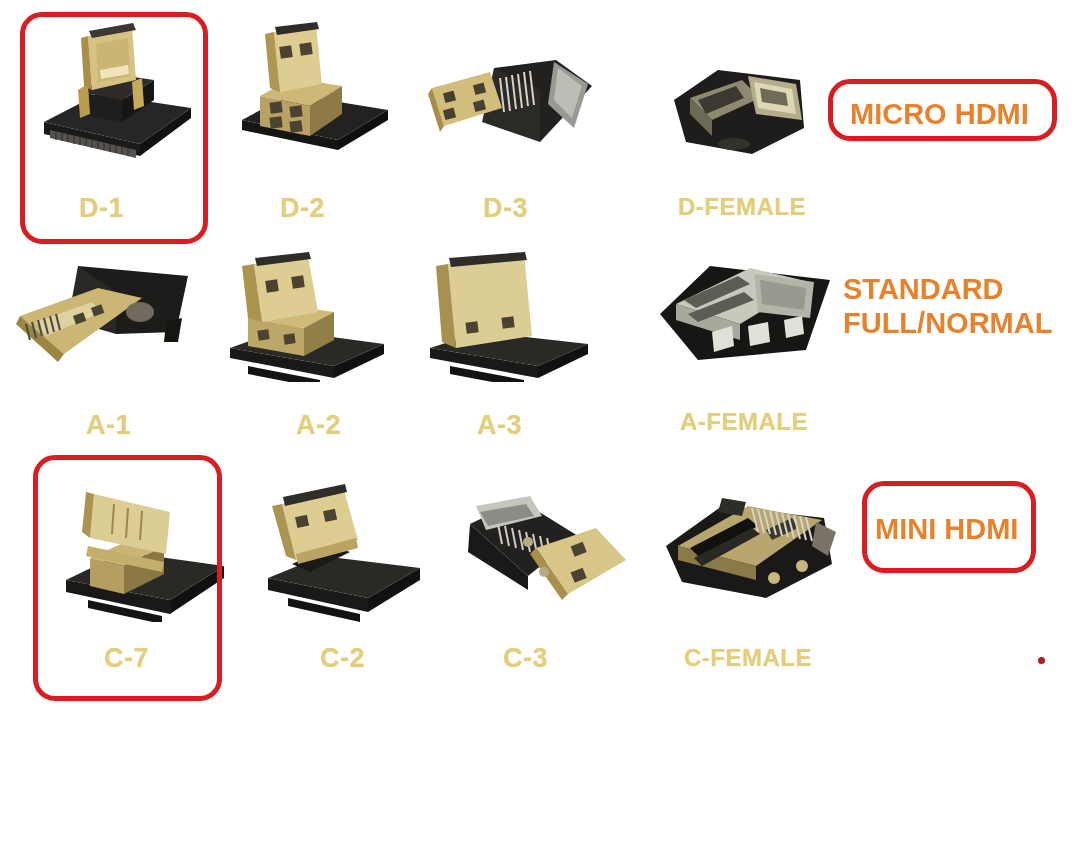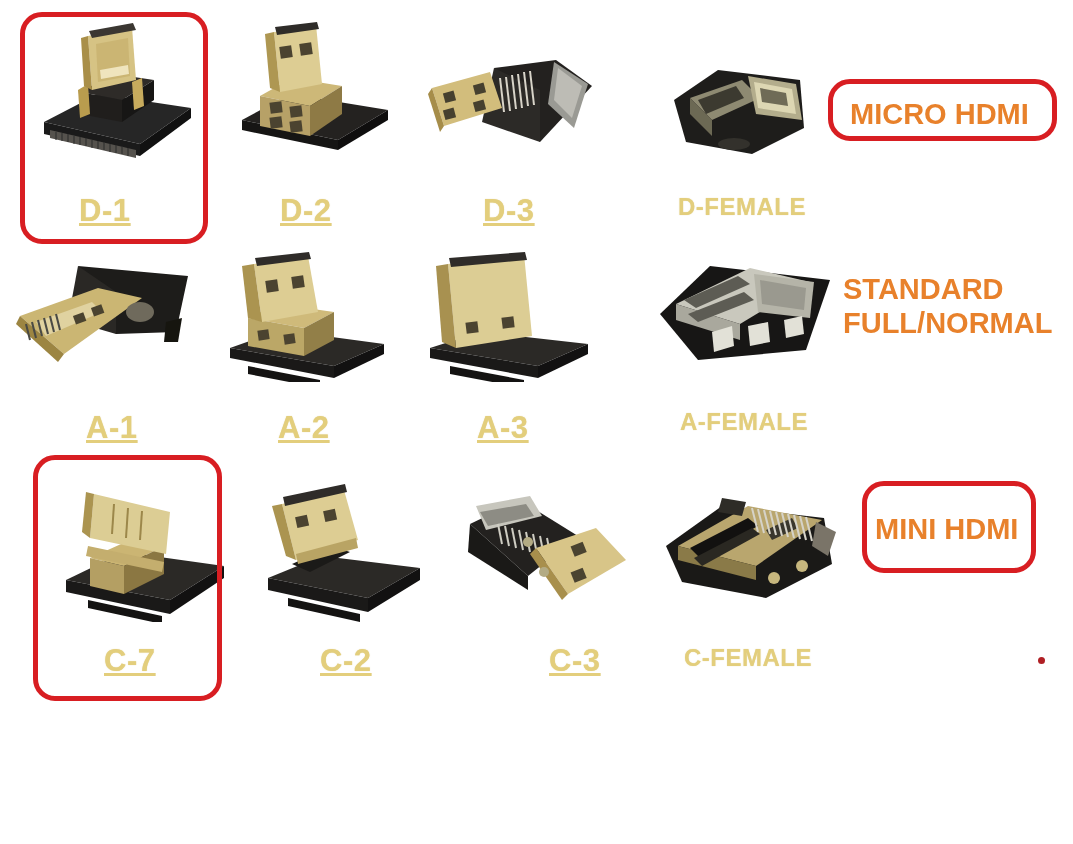--- a/index.html
+++ b/index.html
@@ -30,21 +30,21 @@
   
   .part-label {
     position: absolute;
     color: #e3ce7c;
     font-weight: bold;
     font-family: "Liberation Sans", sans-serif;
     letter-spacing: 0.5px;
     white-space: nowrap;
     text-shadow: 0 0 1px rgba(200,175,80,0.55);
   }
-  .part-label.small-id { font-size: 31px; text-decoration: underline; }
+  .part-label.small-id { font-size: 27px; }
   .part-label.female  { font-size: 24px; }
 
   .cat-label {
     position: absolute;
     color: #e8812b;
     font-weight: bold;
     font-size: 29px;
     font-family: "Liberation Sans", sans-serif;
     line-height: 34px;
     white-space: nowrap;
@@ -218,21 +218,21 @@
       <rect x="36" y="78" width="11" height="10" fill="#4b4330" transform="rotate(-8 41 83)"></rect>
       <rect x="62" y="82" width="11" height="10" fill="#4b4330" transform="rotate(-8 67 87)"></rect>
 
       <polygon points="32,12 86,4 96,60 40,70" fill="#ddcd93"></polygon>
       <polygon points="32,12 40,70 26,66 20,14" fill="#ab9450"></polygon>
       <polygon points="33,6 87,0 89,7 35,14" fill="#2f2c29"></polygon>
       <rect x="44" y="28" width="12" height="12" fill="#4b4330" transform="rotate(-8 50 34)"></rect>
       <rect x="70" y="24" width="12" height="12" fill="#4b4330" transform="rotate(-8 76 30)"></rect>
     </svg>
   </div>
-  <div class="part-label small-id" style="left:278px; top:410px;">A-2</div>
+  <div class="part-label small-id" style="left:296px; top:410px;">A-2</div>
 
   <div class="conn" style="left:420px; top:252px;">
     <svg width="180" height="130" viewBox="0 0 180 130">
       <polygon points="10,96 60,80 168,92 118,114" fill="#2b2926"></polygon>
       <polygon points="10,96 10,106 118,126 118,114" fill="#1a1918"></polygon>
       <polygon points="118,114 168,92 168,102 118,126" fill="#121111"></polygon>
       <polygon points="30,114 104,128 104,136 30,122" fill="#141312"></polygon>
 
       <polygon points="28,12 104,2 112,84 36,96" fill="#dccd94"></polygon>
       <polygon points="28,12 36,96 22,90 16,14" fill="#a89150"></polygon>
@@ -328,21 +328,21 @@
       </g>
 
       <polygon points="88,58 148,38 178,70 120,104" fill="#d8c588"></polygon>
       <polygon points="88,58 120,104 114,110 82,64" fill="#a88f4c"></polygon>
       <rect x="124" y="54" width="13" height="11" fill="#4a4330" transform="rotate(-22 130 59)"></rect>
       <rect x="124" y="80" width="13" height="11" fill="#4a4330" transform="rotate(-22 130 85)"></rect>
       <circle cx="80" cy="52" r="5" fill="#b3ab84"></circle>
       <circle cx="96" cy="82" r="5" fill="#b3ab84"></circle>
     </svg>
   </div>
-  <div class="part-label small-id" style="left:503px; top:643px;margin-left:46px;">C-3</div>
+  <div class="part-label small-id" style="left:503px; top:643px;">C-3</div>
 
   <div class="conn" style="left:656px; top:484px;">
     <svg width="190" height="125" viewBox="0 0 190 125">
       <polygon points="10,62 66,22 168,34 176,80 110,114 26,98" fill="#1a1917"></polygon>
 
       <polygon points="22,62 92,22 166,36 100,82" fill="#b9a66e"></polygon>
       <polygon points="22,62 100,82 100,96 22,76" fill="#8a7a48"></polygon>
 
       <polygon points="34,64 92,34 102,42 44,74" fill="#121110"></polygon>
       <polygon points="38,74 96,44 104,50 46,82" fill="#2a2822"></polygon>

